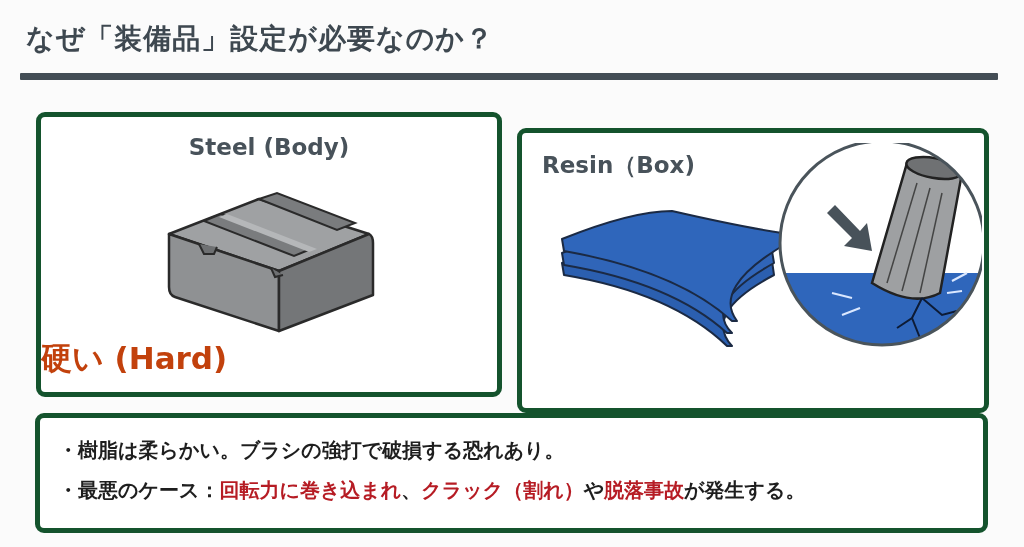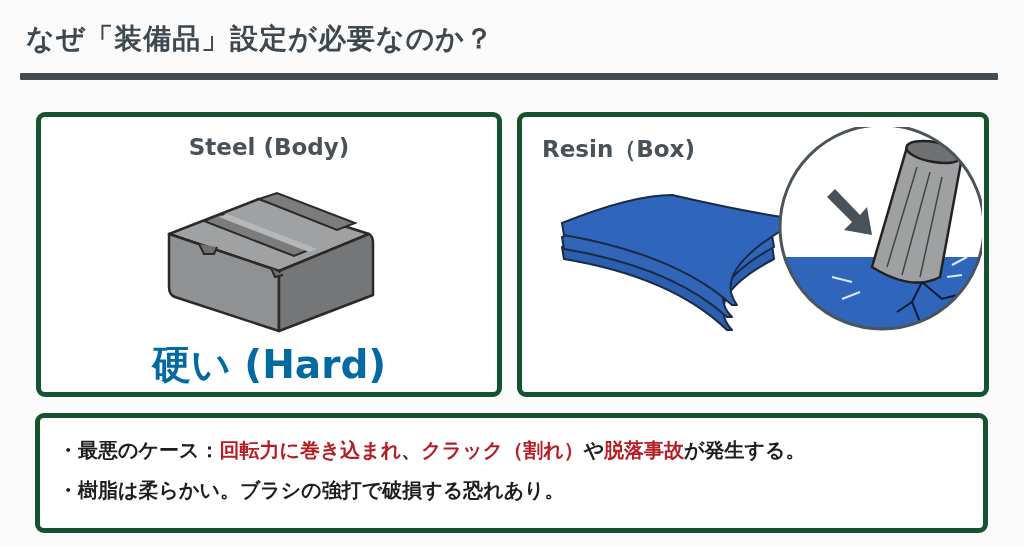--- a/index.html
+++ b/index.html
@@ -12,32 +12,32 @@
   }
   .title-rule {
     position: absolute; left: 20px; top: 73px; width: 978px; height: 7px;
     background: #434d55; border-radius: 1px;
   }
 
   .panel {
     position: absolute; border: 5px solid #14532d; border-radius: 9px; background: #fff;
   }
   .panel-left { left: 36px; top: 112px; width: 466px; height: 285px; }
-  .panel-right { left: 517px; top: 112px; width: 472px; height: 285px; }
+  .panel-right { left: 517px; top: 128px; width: 472px; height: 285px; }
   .panel-bottom { left: 35px; top: 413px; width: 953px; height: 120px; }
 
   .material-label {
     position: absolute; font-size: 23px; font-weight: bold; color: #48525a;
   }
   .panel-left .material-label { left: 0; right: 0; top: 17px; text-align: center; }
   .panel-right .material-label { left: 20px; top: 17px; }
 
   .hardness-label {
-    position: absolute; left: 0; right: 0; top: 221px; text-align: center;
-    font-size: 39px; font-weight: bold; color: #0369a1;
+    position: absolute; left: 0; right: 0; top: 221px; 
+    font-size: 31px; font-weight: bold; color: #c2410c;
   }
 
   .illus { position: absolute; }
   .steel-svg { left: 118px; top: 62px; }
   .resin-svg { left: 20px; top: 10px; }
 
   .bullets { position: absolute; left: 18px; top: 19px; }
   .bullet-line {
     font-size: 20px; font-weight: bold; color: #1e1e1e; line-height: 26px;
     margin-bottom: 14px; white-space: nowrap;
@@ -110,19 +110,19 @@
     </g>
     <circle cx="340" cy="100" r="102" fill="none" stroke="#4a545b" stroke-width="3"></circle>
 
     <path d="M285,70 L310,95 L302,103 L330,108 L325,80 L318,88 L293,62 Z" fill="#48525a"></path>
   </svg>
 </div>
 
 <div class="panel panel-bottom">
   <div class="bullets">
     <div class="bullet-line">
-      <span>・</span><span>最悪のケース：</span><span class="hl">回転力に巻き込まれ</span><span>、</span><span class="hl">クラック（割れ）</span><span>や</span><span class="hl">脱落事故</span><span>が発生する。</span>
+      <span>・</span><span>樹脂は柔らかい。ブラシの強打で破損する恐れあり。</span>
     </div>
     <div class="bullet-line">
-      <span>・</span><span>樹脂は柔らかい。ブラシの強打で破損する恐れあり。</span>
+      <span>・</span><span>最悪のケース：</span><span class="hl">回転力に巻き込まれ</span><span>、</span><span class="hl">クラック（割れ）</span><span>や</span><span class="hl">脱落事故</span><span>が発生する。</span>
     </div>
   </div>
 </div>
 
 </body></html>

